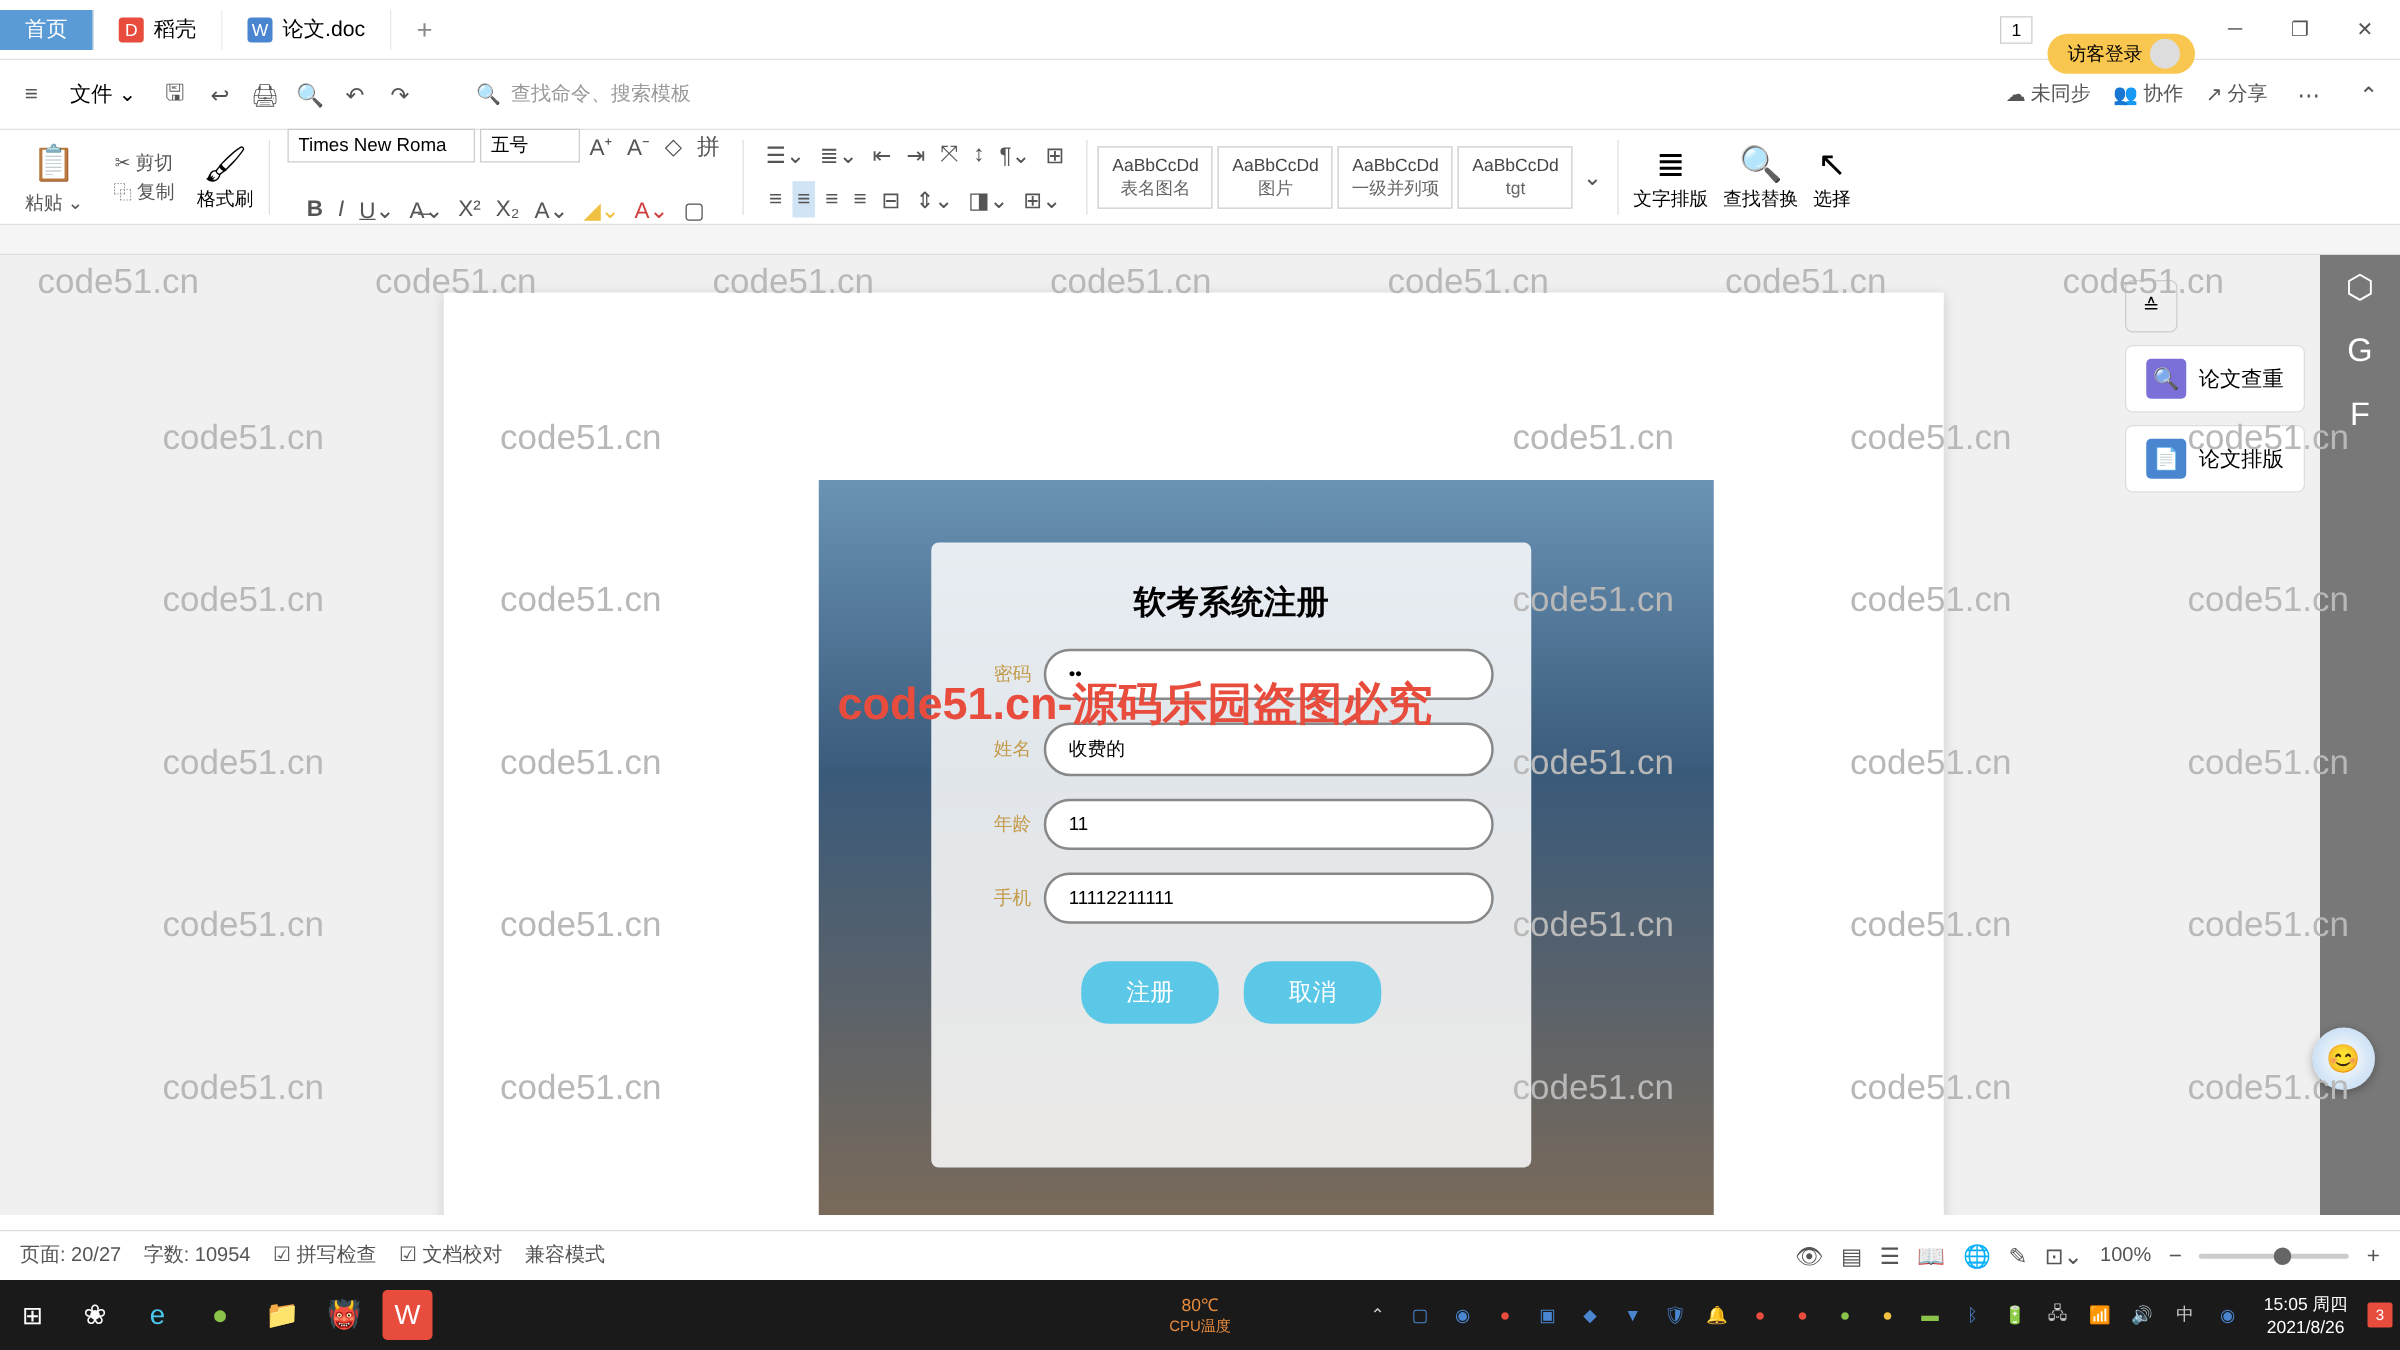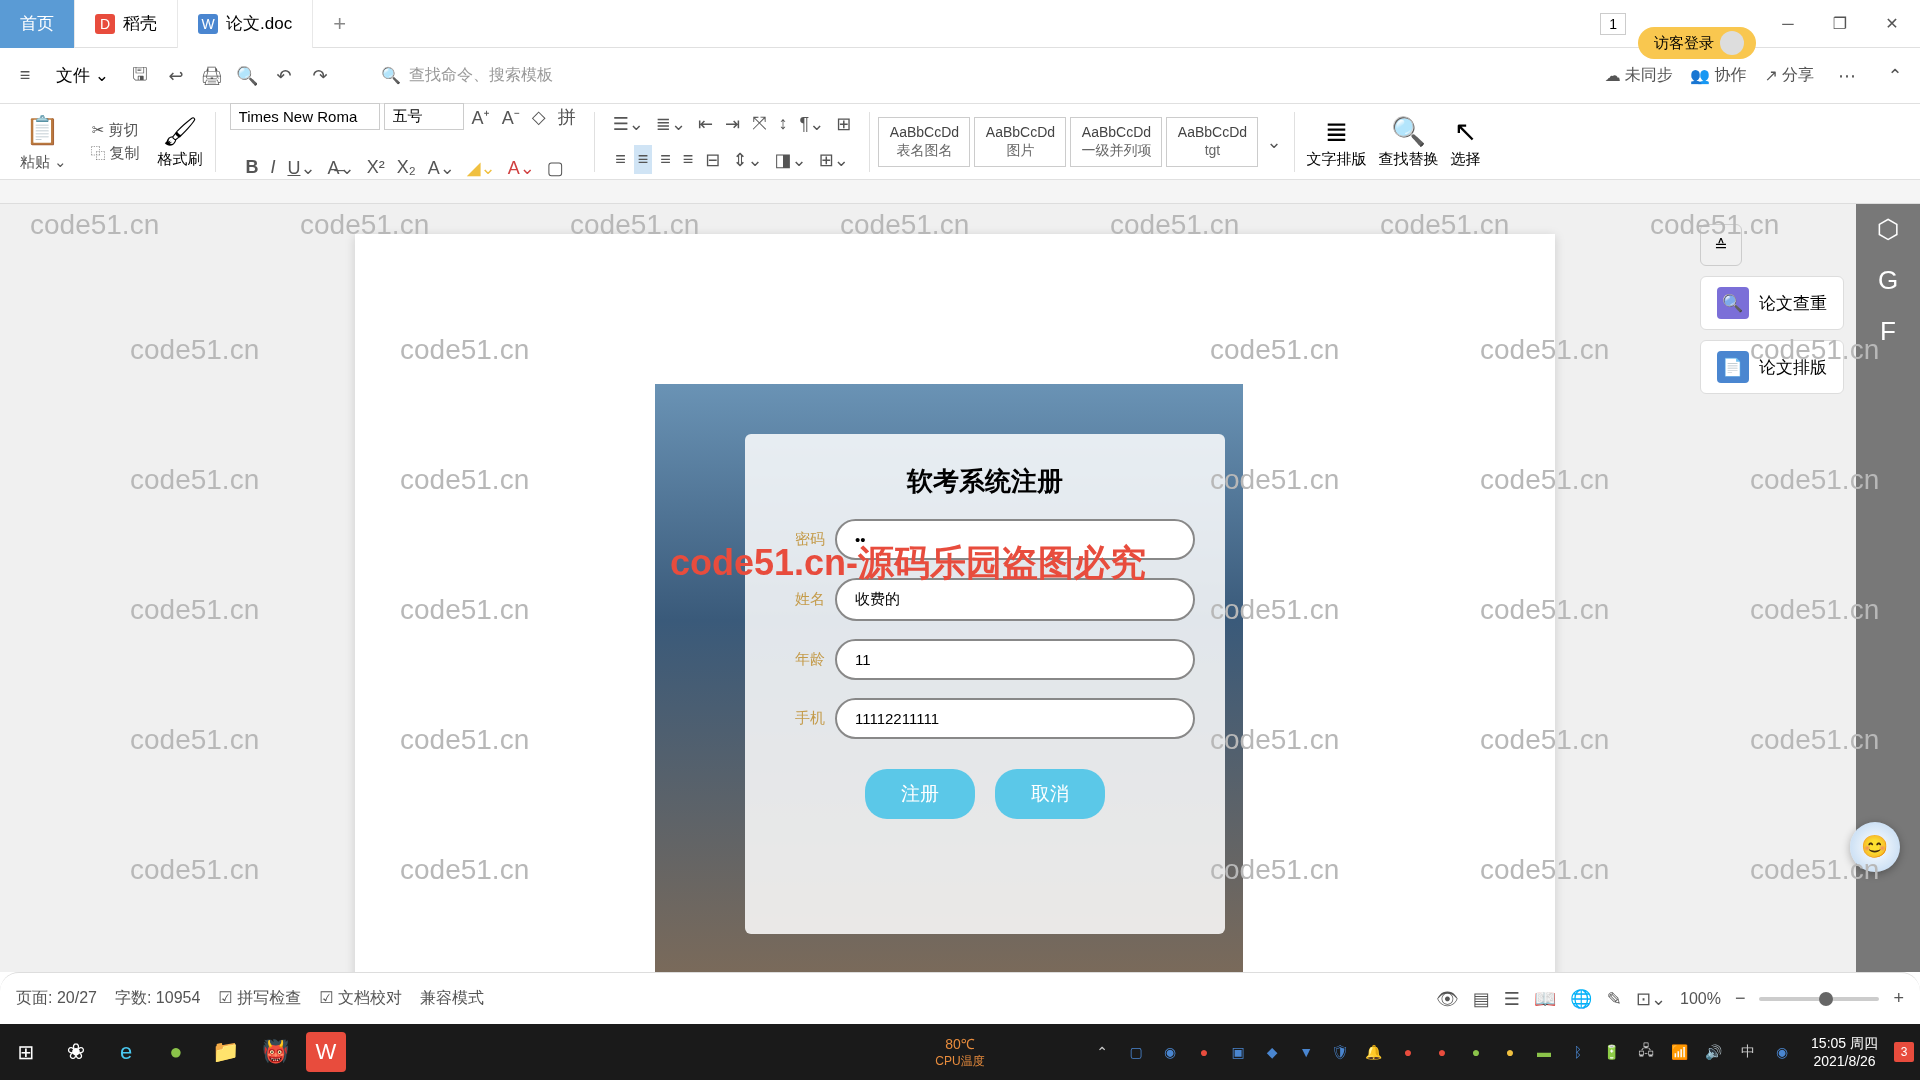--- a/index.html
+++ b/index.html
@@ -1,18 +1,18 @@
 <!DOCTYPE html>
 <html><head>
 <meta charset="utf-8">
 <style>
 * { margin: 0; padding: 0; box-sizing: border-box; font-family: "Microsoft YaHei", sans-serif; }
 body { width: 1920px; height: 1080px; overflow: hidden; background: #fff; position: relative; }
 .titlebar { height: 48px; background: #fff; display: flex; align-items: center; border-bottom: 1px solid #e0e0e0; }
-.tab { height: 48px; padding: 0 20px; display: flex; align-items: center; gap: 8px; font-size: 17px; cursor: pointer; border-right: 1px solid #e8e8e8; }
+.tab { height: 32px; padding: 0 20px; display: flex; align-items: center; gap: 8px; font-size: 17px; cursor: pointer; border-right: 1px solid #e8e8e8; }
 .tab.home { background: #5a9bd5; color: #fff; }
 .tab.active { background: #fff; }
 .tab-icon { width: 20px; height: 20px; display: inline-flex; align-items: center; justify-content: center; font-size: 14px; }
 .tab-icon.d { background: #e84c3d; color: #fff; border-radius: 3px; }
 .tab-icon.w { background: #4a86d0; color: #fff; border-radius: 3px; }
 .tab-add { padding: 0 20px; color: #888; font-size: 22px; cursor: pointer; }
 .titlebar-right { margin-left: auto; display: flex; align-items: center; gap: 12px; padding-right: 8px; }
 .win-btn { width: 40px; height: 40px; display: flex; align-items: center; justify-content: center; font-size: 16px; cursor: pointer; color: #555; }
 .guest-login { background: #f9c74f; border-radius: 18px; padding: 4px 12px 4px 16px; font-size: 15px; display: flex; align-items: center; gap: 6px; margin-top: 39px; }
 .avatar-circle { width: 24px; height: 24px; border-radius: 50%; background: #ddd; }
@@ -39,42 +39,42 @@
 .font-row { display: flex; gap: 4px; align-items: center; }
 .style-box { border: 1px solid #ccc; padding: 6px 4px; text-align: center; min-width: 92px; cursor: pointer; }
 .style-preview { font-size: 14px; color: #444; }
 .style-name { font-size: 14px; color: #666; margin-top: 2px; }
 .ribbon-large { display: flex; flex-direction: column; align-items: center; gap: 2px; font-size: 15px; cursor: pointer; padding: 0 4px; }
 
 .ruler { height: 24px; background: #f5f5f5; border-bottom: 1px solid #ddd; position: relative; }
 
 .workspace { position: relative; height: 768px; background: #f0f0f0; overflow: hidden; }
 .page { position: absolute; left: 355px; top: 30px; width: 1200px; height: 800px; background: #fff; box-shadow: 0 2px 10px rgba(0,0,0,0.15); }
-.doc-img { position: absolute; left: 300px; top: 150px; width: 588px; height: 590px; background: linear-gradient(180deg, #6a93b5 0%, #3a5a7a 40%, #7a6a5a 100%); }
+.doc-img { position: absolute; left: 300px; top: 150px; width: 716px; height: 590px; background: linear-gradient(180deg, #6a93b5 0%, #3a5a7a 40%, #7a6a5a 100%); }
 .doc-form { position: absolute; left: 90px; top: 50px; width: 480px; height: 500px; background: rgba(255,255,255,0.85); border-radius: 6px; padding: 30px; }
 .form-title { font-size: 26px; font-weight: bold; text-align: center; margin-bottom: 20px; }
 .watermark-red { position: absolute; top: 155px; left: 15px; color: #e84c3d; font-size: 36px; font-weight: bold; white-space: nowrap; z-index: 5; }
 .form-row { display: flex; align-items: center; gap: 10px; margin: 18px 0; }
 .form-label { width: 50px; font-size: 15px; color: #c49b4a; text-align: right; }
 .form-input { flex: 1; border: 2px solid #888; border-radius: 24px; padding: 10px 18px; font-size: 15px; background: #fff; }
 .form-btns { display: flex; gap: 20px; justify-content: center; margin-top: 30px; }
 .form-btn { background: #5bc8e8; color: #fff; border: none; border-radius: 22px; padding: 12px 36px; font-size: 19px; cursor: pointer; }
 
 .side-panel { position: absolute; right: 76px; top: 20px; display: flex; flex-direction: column; gap: 10px; }
 .side-toggle { width: 42px; height: 42px; border: 1px solid #ccc; border-radius: 6px; display: flex; align-items: center; justify-content: center; cursor: pointer; }
 .side-btn { display: flex; align-items: center; gap: 10px; background: #fff; border: 1px solid #ddd; border-radius: 6px; padding: 10px 16px; cursor: pointer; font-size: 17px; }
 .side-btn .sq { width: 32px; height: 32px; border-radius: 4px; display: flex; align-items: center; justify-content: center; color: #fff; }
 .sq.purple { background: #7b6fd8; }
 .sq.blue { background: #4a86d0; }
 
 .right-strip { position: absolute; right: 0; top: 0; width: 64px; height: 100%; background: rgba(0,0,0,0.5); display: flex; flex-direction: column; align-items: center; padding-top: 10px; gap: 20px; color: #fff; font-size: 26px; }
 
 .wm { position: absolute; color: #b8b8b8; font-size: 28px; pointer-events: none; z-index: 1; }
 
-.statusbar { position: absolute; bottom: 56px; left: 0; right: 0; height: 52px; background: #fff; border-top: 1px solid #ddd; display: flex; align-items: center; padding: 0 16px; font-size: 16px; gap: 18px; color: #555; border-radius: 19px; }
+.statusbar { position: absolute; bottom: 56px; left: 0; right: 0; height: 40px; background: #fff; border-top: 1px solid #ddd; display: flex; align-items: center; padding: 0 16px; font-size: 16px; gap: 18px; color: #555; }
 .sb-right { margin-left: auto; display: flex; align-items: center; gap: 14px; }
 .sb-icon { cursor: pointer; font-size: 18px; }
 .zoom-slider { width: 120px; height: 4px; background: #ccc; position: relative; border-radius: 2px; }
 .zoom-thumb { position: absolute; width: 14px; height: 14px; background: #666; border-radius: 50%; top: -5px; left: 50%; }
 
 .taskbar { position: absolute; bottom: 0; left: 0; right: 0; height: 56px; background: #1a1a1a; display: flex; align-items: center; padding: 0 6px; gap: 10px; }
 .tb-icon { width: 40px; height: 40px; display: flex; align-items: center; justify-content: center; cursor: pointer; font-size: 22px; color: #fff; border-radius: 4px; }
 .tb-icon.win { color: #fff; font-size: 20px; }
 .tb-center { position: absolute; left: 50%; transform: translateX(-50%); text-align: center; color: #e88c3d; font-size: 14px; }
 .tb-right { margin-left: auto; display: flex; align-items: center; gap: 8px; }

